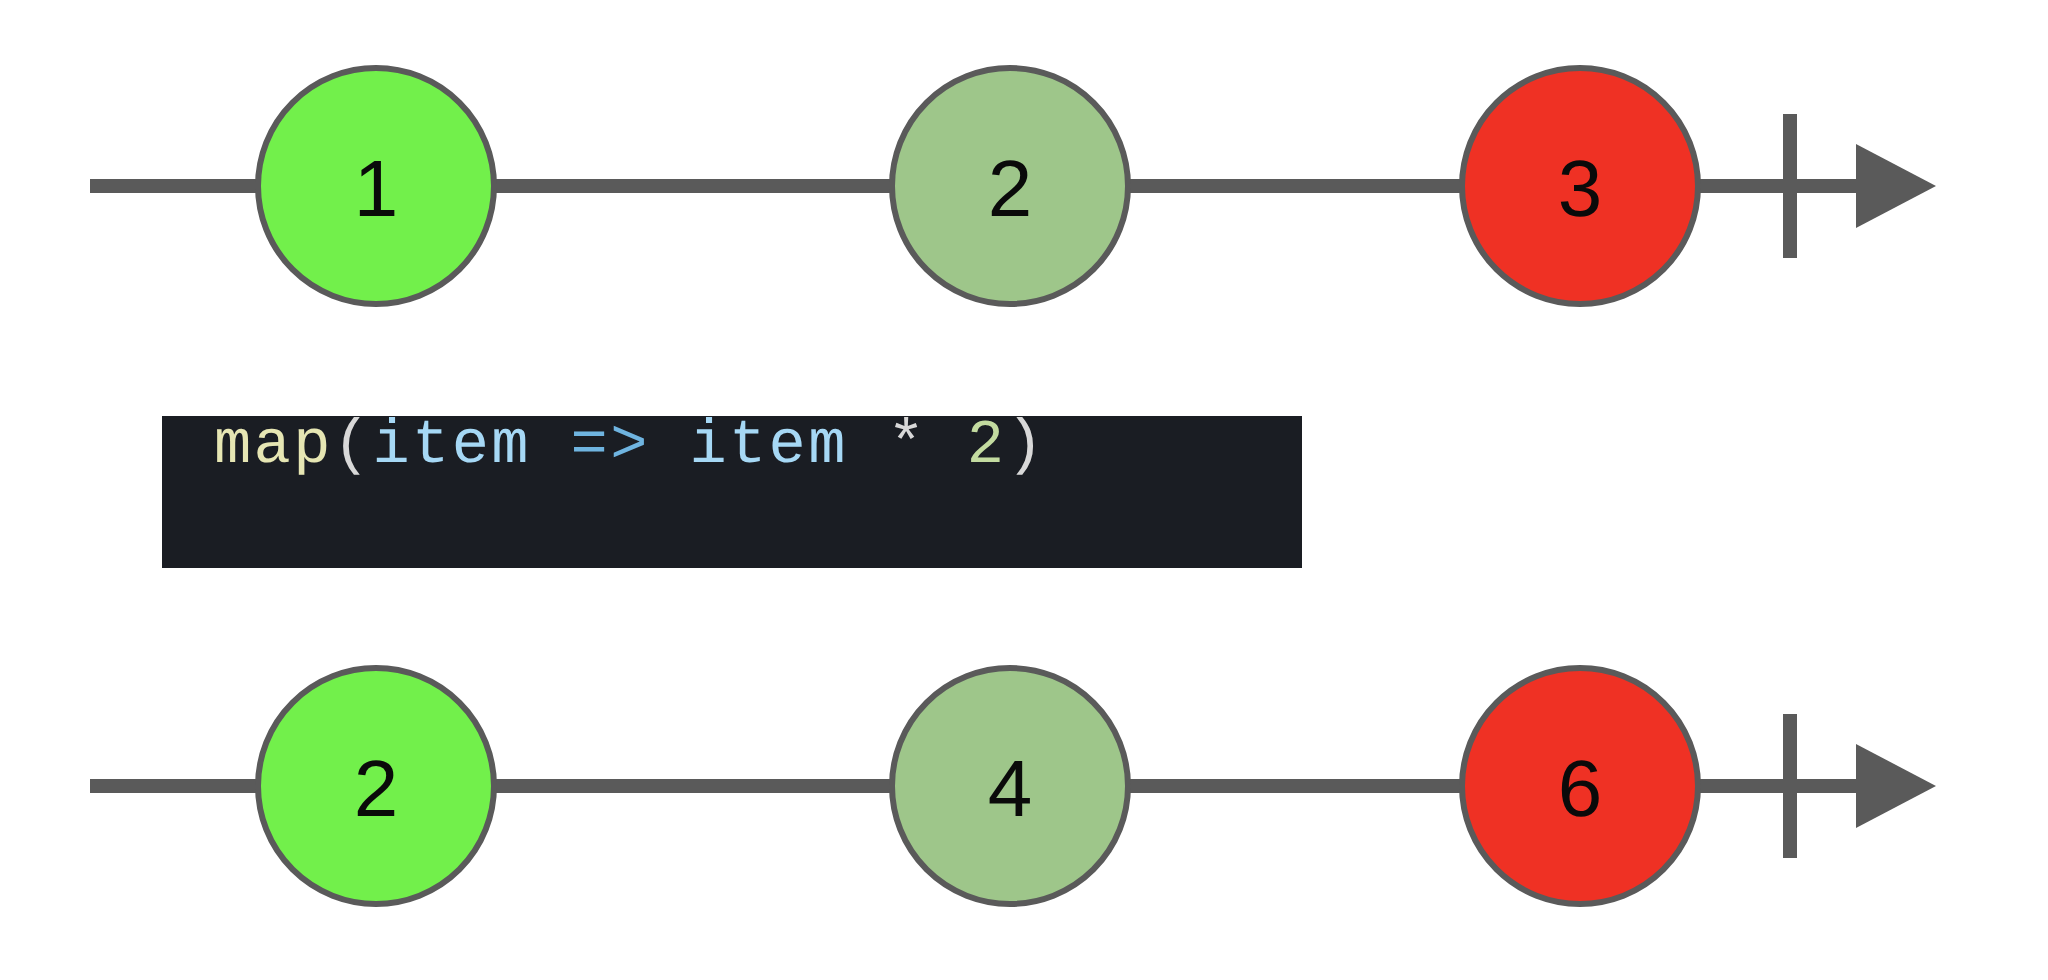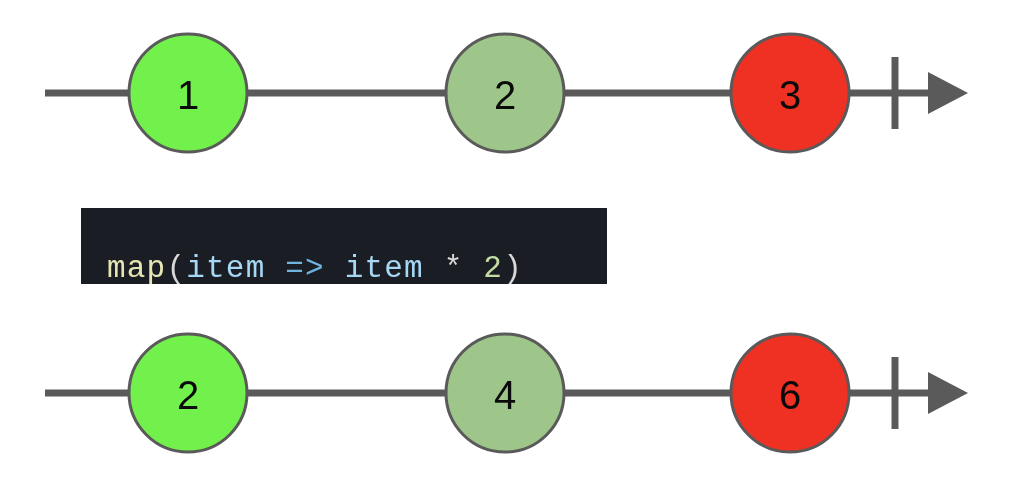--- a/index.html
+++ b/index.html
@@ -28,25 +28,25 @@
     font-family: "Liberation Sans", sans-serif;
     font-size: 40px;
     fill: #0a0a0a;
     text-anchor: middle;
     dominant-baseline: central;
   }
   .code-block {
     position: absolute;
     left: 81px;
     top: 208px;
-    width: 526px;
+    width: 570px;
     height: 76px;
     background: #1a1d23;
     display: flex;
-    align-items: flex-end;
+    align-items: flex-start;
     box-sizing: border-box;
     padding-left: 26px;
   }
   .code-line {
     font-family: "Liberation Mono", "DejaVu Sans Mono", monospace;
     font-size: 31px;
     letter-spacing: 1.2px;
     white-space: pre;
     line-height: 1;
   }

